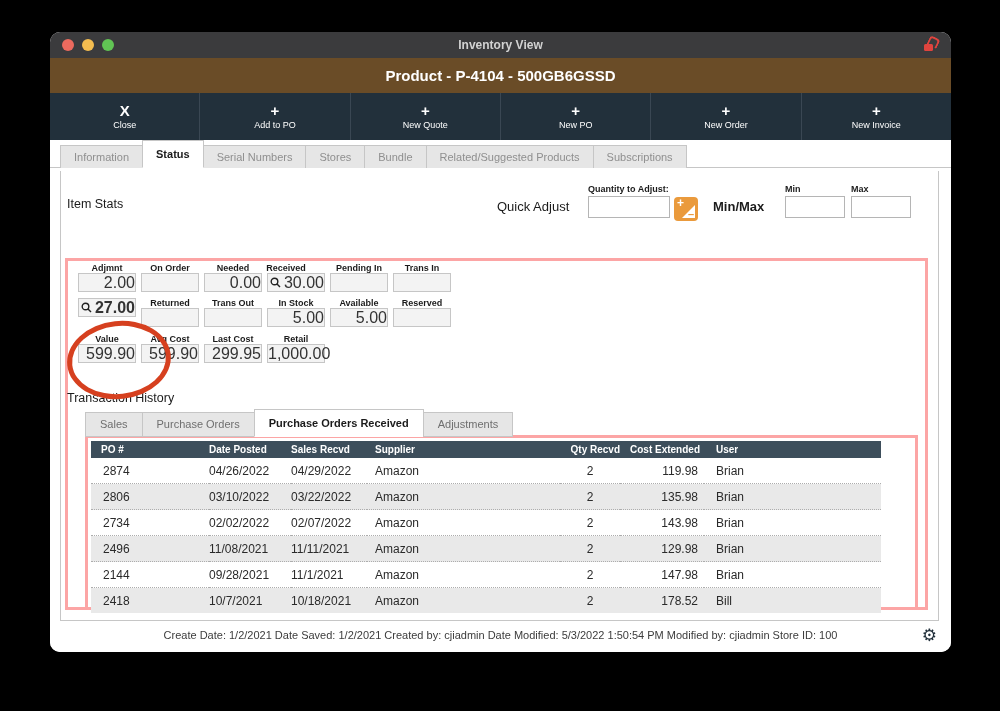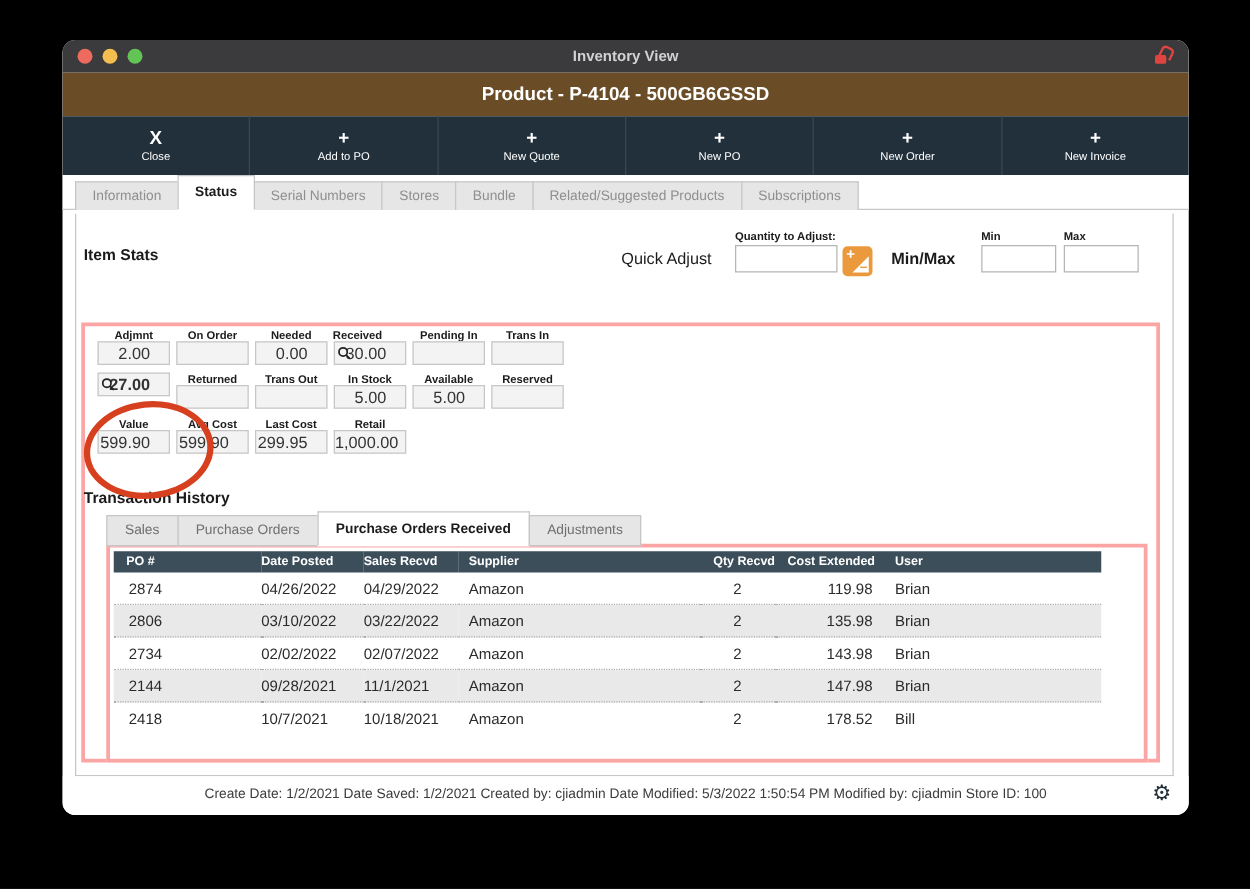--- a/index.html
+++ b/index.html
@@ -35,21 +35,21 @@
   .tabstrip{position:relative;height:28px;background:#fff;display:flex;
             align-items:flex-end;padding-left:10px;border-bottom:1px solid #c6c6c6;box-sizing:border-box;}
   .tab{height:22px;line-height:22px;padding:0 13px;background:#e6e6e6;
        border:1px solid #c6c6c6;border-bottom:none;color:#8f8f8f;font-size:11px;
        margin-right:-1px;margin-bottom:-1px;white-space:nowrap;cursor:pointer;}
   .tab.active{height:26px;line-height:26px;background:#fff;color:#1b1b1b;
               font-weight:bold;border-bottom:1px solid #fff;position:relative;z-index:3;}
   
   .content{position:absolute;left:10px;top:139px;width:879px;height:450px;
            border:1px solid #c6c6c6;border-top:none;background:#fff;box-sizing:border-box;}
-  .heading{position:absolute;font-size:12.5px;font-weight:bold;color:#1b1b1b;}
+  .heading{position:absolute;font-size:12.5px;font-weight:normal;color:#1b1b1b;}
   
   .qa-label{position:absolute;font-size:13px;color:#1b1b1b;}
   .mini-label{position:absolute;font-size:9px;font-weight:bold;color:#1b1b1b;}
   .white-input{position:absolute;height:20px;border:1px solid #b5b5b5;background:#fff;
                box-sizing:content-box;padding:0 3px;font-size:11px;outline:none;width:74px;}
   .adjust-icon{position:absolute;width:24px;height:24px;background:#ea9a3c;border-radius:4px;cursor:pointer;}
   .adjust-icon .plus{position:absolute;left:3px;top:-1px;color:#fff;font-size:12px;font-weight:bold;}
   .adjust-icon .tri{position:absolute;right:3px;bottom:3px;width:0;height:0;
                     border-left:13px solid transparent;border-bottom:13px solid #fff;}
   .adjust-icon .minus{position:absolute;right:4px;bottom:2px;color:#ea9a3c;
@@ -61,22 +61,22 @@
   .subtabs.store .subtab{height:31px;line-height:31px;}
   .subtabs.store .subtab.active{height:35px;line-height:35px;}
   .subtabs.hist .subtab{height:23px;line-height:23px;}
   .subtabs.hist .subtab.active{height:26px;line-height:26px;}
   .subtab.active{background:#fff;color:#1b1b1b;font-weight:bold;border-bottom:1px solid #fff;}
   .box{position:absolute;border:3px solid #fca5a5;background:#fff;box-sizing:border-box;}
   
   .stat-label{position:absolute;width:58px;text-align:center;font-size:9px;
               font-weight:bold;color:#1b1b1b;}
   .stat-field{position:absolute;width:58px;height:19px;background:#f3f3f3;
-              border:1px solid #c6c6c6;box-sizing:border-box;font-size:13px;color:#333;
-              text-align:right;line-height:17px;padding-right:15px;}
+              border:1px solid #c6c6c6;box-sizing:border-box;font-size:16px;color:#333;
+              text-align:right;line-height:17px;padding-right:0;}
   .search-ic{position:absolute;left:2px;top:3px;}
   
   .red-ellipse{position:absolute;left:6px;top:150px;width:94px;height:68px;
                border:5px solid #d6401f;border-radius:50%;transform:rotate(-6deg);
                z-index:4;pointer-events:none;}
   
   table{border-collapse:collapse;table-layout:fixed;width:756px;}
   thead th{background:#3d4e5b;color:#fff;font-size:10px;font-weight:bold;
            height:17px;text-align:left;padding:0;}
   th:nth-child(1){width:108px;padding-left:10px;}
@@ -271,20 +271,29 @@
           <tr>
             <td>2734</td>
               <td>02/02/2022</td>
               <td>02/07/2022</td>
               <td>Amazon</td>
               <td>2</td>
               <td>143.98</td>
               <td>Brian</td>
           </tr>
           <tr>
+            <td>2496</td>
+              <td>11/08/2021</td>
+              <td>11/11/2021</td>
+              <td>Amazon</td>
+              <td>2</td>
+              <td>129.98</td>
+              <td>Brian</td>
+          </tr>
+          <tr>
             <td>2144</td>
               <td>09/28/2021</td>
               <td>11/1/2021</td>
               <td>Amazon</td>
               <td>2</td>
               <td>147.98</td>
               <td>Brian</td>
           </tr>
           <tr>
             <td>2418</td>

